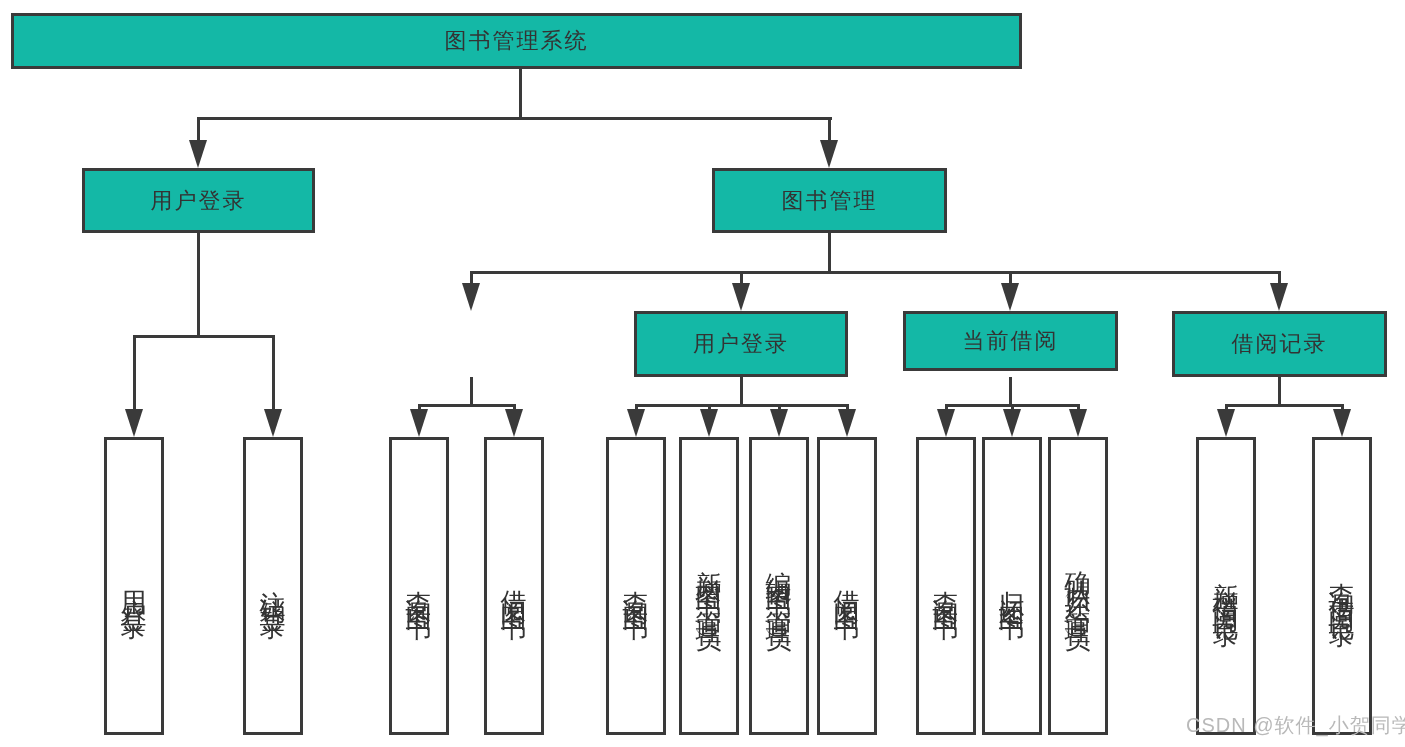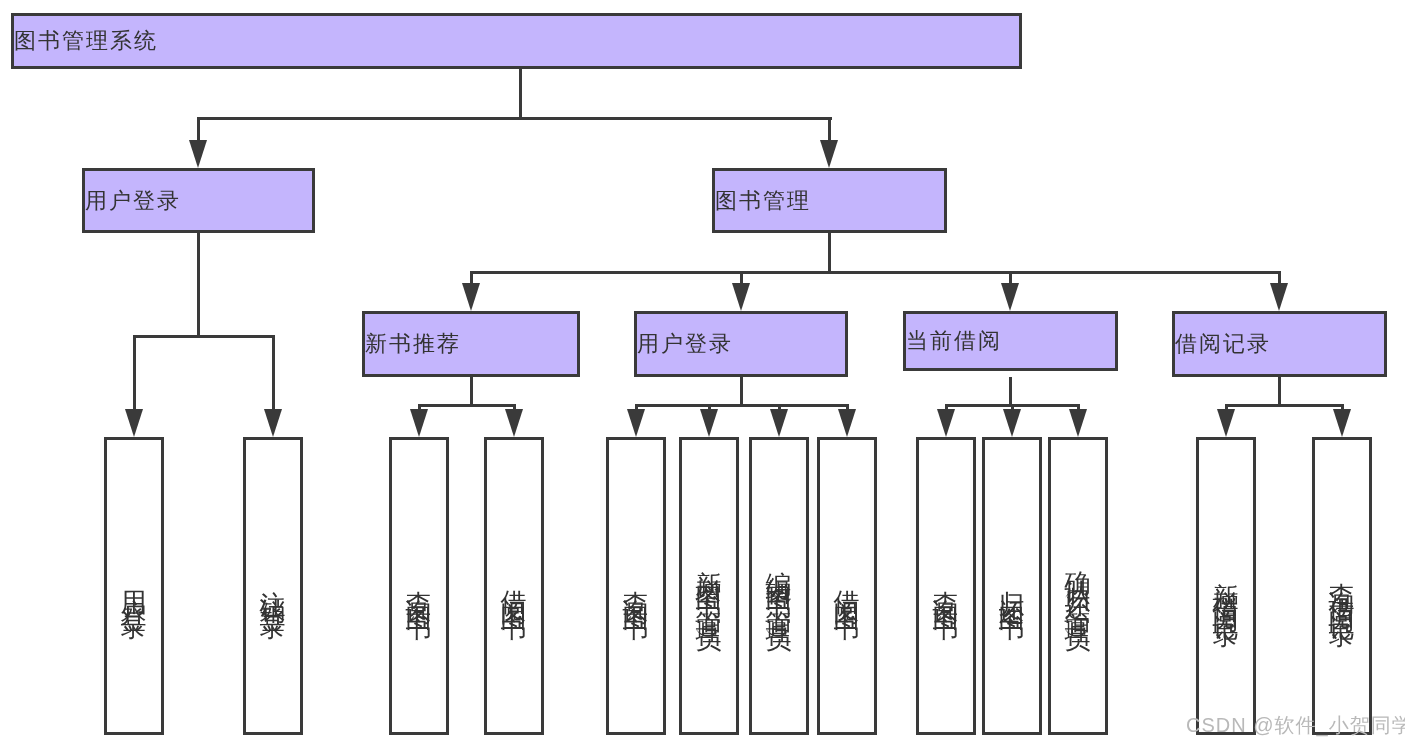--- a/index.html
+++ b/index.html
@@ -7,22 +7,22 @@
     position:relative;
     width:1405px;height:747px;
     background:#ffffff;
     overflow:hidden;
     font-family:"Liberation Sans","DejaVu Sans",sans-serif;
   }
   .box{
     position:absolute;
     box-sizing:border-box;
     border:3px solid #3a3a3a;
-    background:#c4b5fd;
-    display:flex;align-items:center;
+    background:#14b8a6;
+    display:flex;align-items:center;justify-content:center;
   }
   .box .hlabel{
     color:#333333;
     font-size:22px;
     letter-spacing:2px;
     white-space:nowrap;
   }
   .leaf{
     position:absolute;
     top:437px;width:60px;height:298px;
@@ -68,23 +68,20 @@
     <span class="hlabel">图书管理系统</span>
   </div>
 
   <div class="box" style="left:82px;top:168px;width:233px;height:65px">
     <span class="hlabel">用户登录</span>
   </div>
   <div class="box" style="left:712px;top:168px;width:235px;height:65px">
     <span class="hlabel">图书管理</span>
   </div>
 
-  <div class="box" style="left:362px;top:311px;width:218px;height:66px">
-    <span class="hlabel">新书推荐</span>
-  </div>
   <div class="box" style="left:634px;top:311px;width:214px;height:66px">
     <span class="hlabel">用户登录</span>
   </div>
   <div class="box" style="left:903px;top:311px;width:215px;height:60px">
     <span class="hlabel">当前借阅</span>
   </div>
   <div class="box" style="left:1172px;top:311px;width:215px;height:66px">
     <span class="hlabel">借阅记录</span>
   </div>
 

